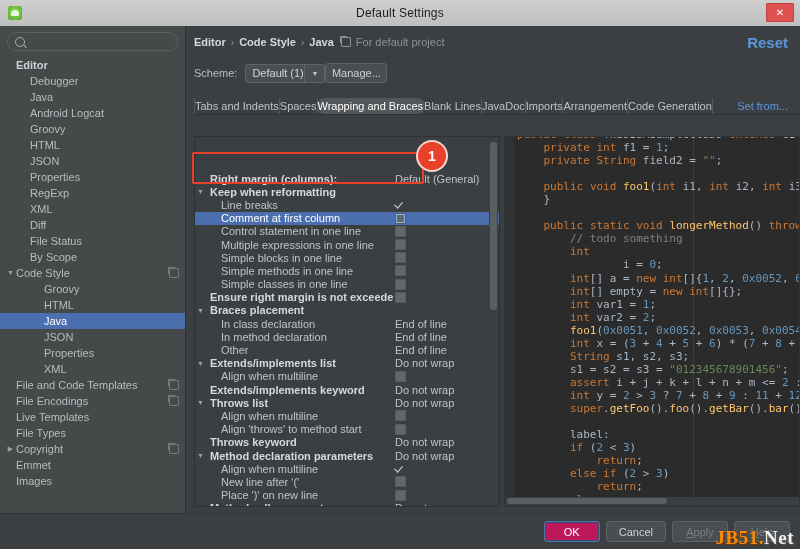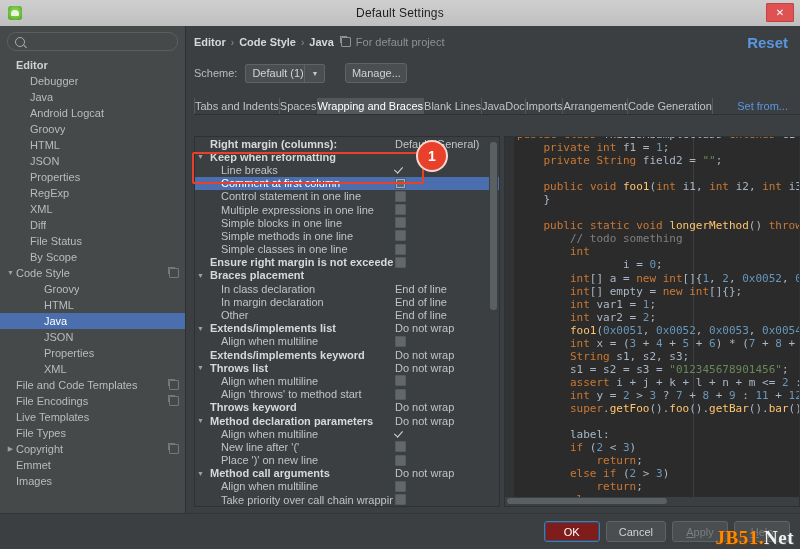--- a/index.html
+++ b/index.html
@@ -126,47 +126,47 @@
   .combo{
     width:80px;height:19px;background:#4a4e50;border:1px solid #5e6366;border-radius:2px;
     display:flex;align-items:center;box-sizing:border-box;
   }
   .combo .cv{flex:1;padding-left:6px;color:#d2d5d7;font-size:11px;}
   .combo .carrow{
     width:19px;height:100%;border-left:1px solid #5e6366;
     display:flex;align-items:center;justify-content:center;font-size:7px;color:#c6c9cb;
   }
   .mbtn{
-    margin-left:20px;height:20px;min-width:62px;padding:0 4px;
+    margin-left:0;height:20px;min-width:62px;padding:0 4px;
     background:#4a4e50;border:1px solid #5e6366;border-radius:3px;
     display:flex;align-items:center;justify-content:center;
     color:#cfd2d4;font-size:11px;box-sizing:border-box;
   }
 
   
   .tabs{
     display:flex;align-items:flex-end;margin:13px 0 0 8px;height:17px;
     border-bottom:1px solid #2e3132;width:calc(100% - 8px);
   }
   .tab{
     height:16px;line-height:16px;padding:0 0;font-size:11px;color:#c0c3c5;
     border-right:1px solid #54585a;white-space:nowrap;
   }
-  .tab.active{background:#53575a;color:#ffffff;}
+  .tab.active{background:#53575a;color:#ffffff;border-radius:6px;}
   .tab:first-child{border-left:1px solid #54585a;}
 
   
   .split{
     position:absolute;left:8px;top:110px;right:0;bottom:6px;display:flex;
   }
   .opt-pane{
     width:306px;background:#3c3f41;border:1px solid #2e3132;
     box-sizing:border-box;position:relative;overflow:hidden;
   }
-  .opt-scroll{position:absolute;inset:0;overflow:hidden;}
+  .opt-scroll{position:absolute;inset:0;overflow:hidden;margin-top:35px;}
   .orow{
     height:13.2px;display:flex;align-items:center;font-size:11px;
     white-space:nowrap;color:#c0c3c5;position:relative;
   }
   .orow.bold .olabel{font-weight:bold;color:#d6d9db;}
   .orow.selected{background:#4b6eaf;}
   .orow.selected .olabel{color:#ffffff;}
   .oarrow{width:11px;flex:none;text-align:center;font-size:7px;color:#9aa0a3;}
   .olabel{flex:1;overflow:hidden;text-overflow:clip;}
   .oval{
@@ -240,21 +240,21 @@
   }
   .btns{
     position:absolute;right:10px;top:7px;display:flex;gap:6px;align-items:center;
   }
   .btn{
     min-width:56px;height:21px;padding:0 12px;box-sizing:border-box;
     background:#4a4e50;border:1px solid #5e6366;border-radius:3px;
     color:#cfd2d4;font-size:11px;display:flex;align-items:center;justify-content:center;
   }
   .btn.primary{
-    background:#7f1d1d;border:1px solid #4a7aa8;color:#ffffff;
+    background:#be185d;border:1px solid #4a7aa8;color:#ffffff;
     box-shadow:0 0 0 1px #2f4f73 inset;
   }
   .btn.disabled{color:#7a7f82;}
   .btn u{text-decoration:underline;}
 
   
   .anno-rect{
     position:absolute;border:2px solid #e8402a;border-radius:2px;pointer-events:none;
   }
   .anno-badge{
@@ -520,21 +520,21 @@
                 <span class="olabel ind-a">Braces placement</span>
                 <span class="oval"></span>
               </div>
               <div class="orow">
                 <span class="oarrow"></span>
                 <span class="olabel ind-b">In class declaration</span>
                 <span class="oval">End of line</span>
               </div>
               <div class="orow">
                 <span class="oarrow"></span>
-                <span class="olabel ind-b">In margin declaration</span>
+                <span class="olabel ind-b">In method declaration</span>
                 <span class="oval">End of line</span>
               </div>
               <div class="orow">
                 <span class="oarrow"></span>
                 <span class="olabel ind-b">Other</span>
                 <span class="oval">End of line</span>
               </div>
               <div class="orow bold">
                 <span class="oarrow">▼</span>
                 <span class="olabel ind-a">Extends/implements list</span>

